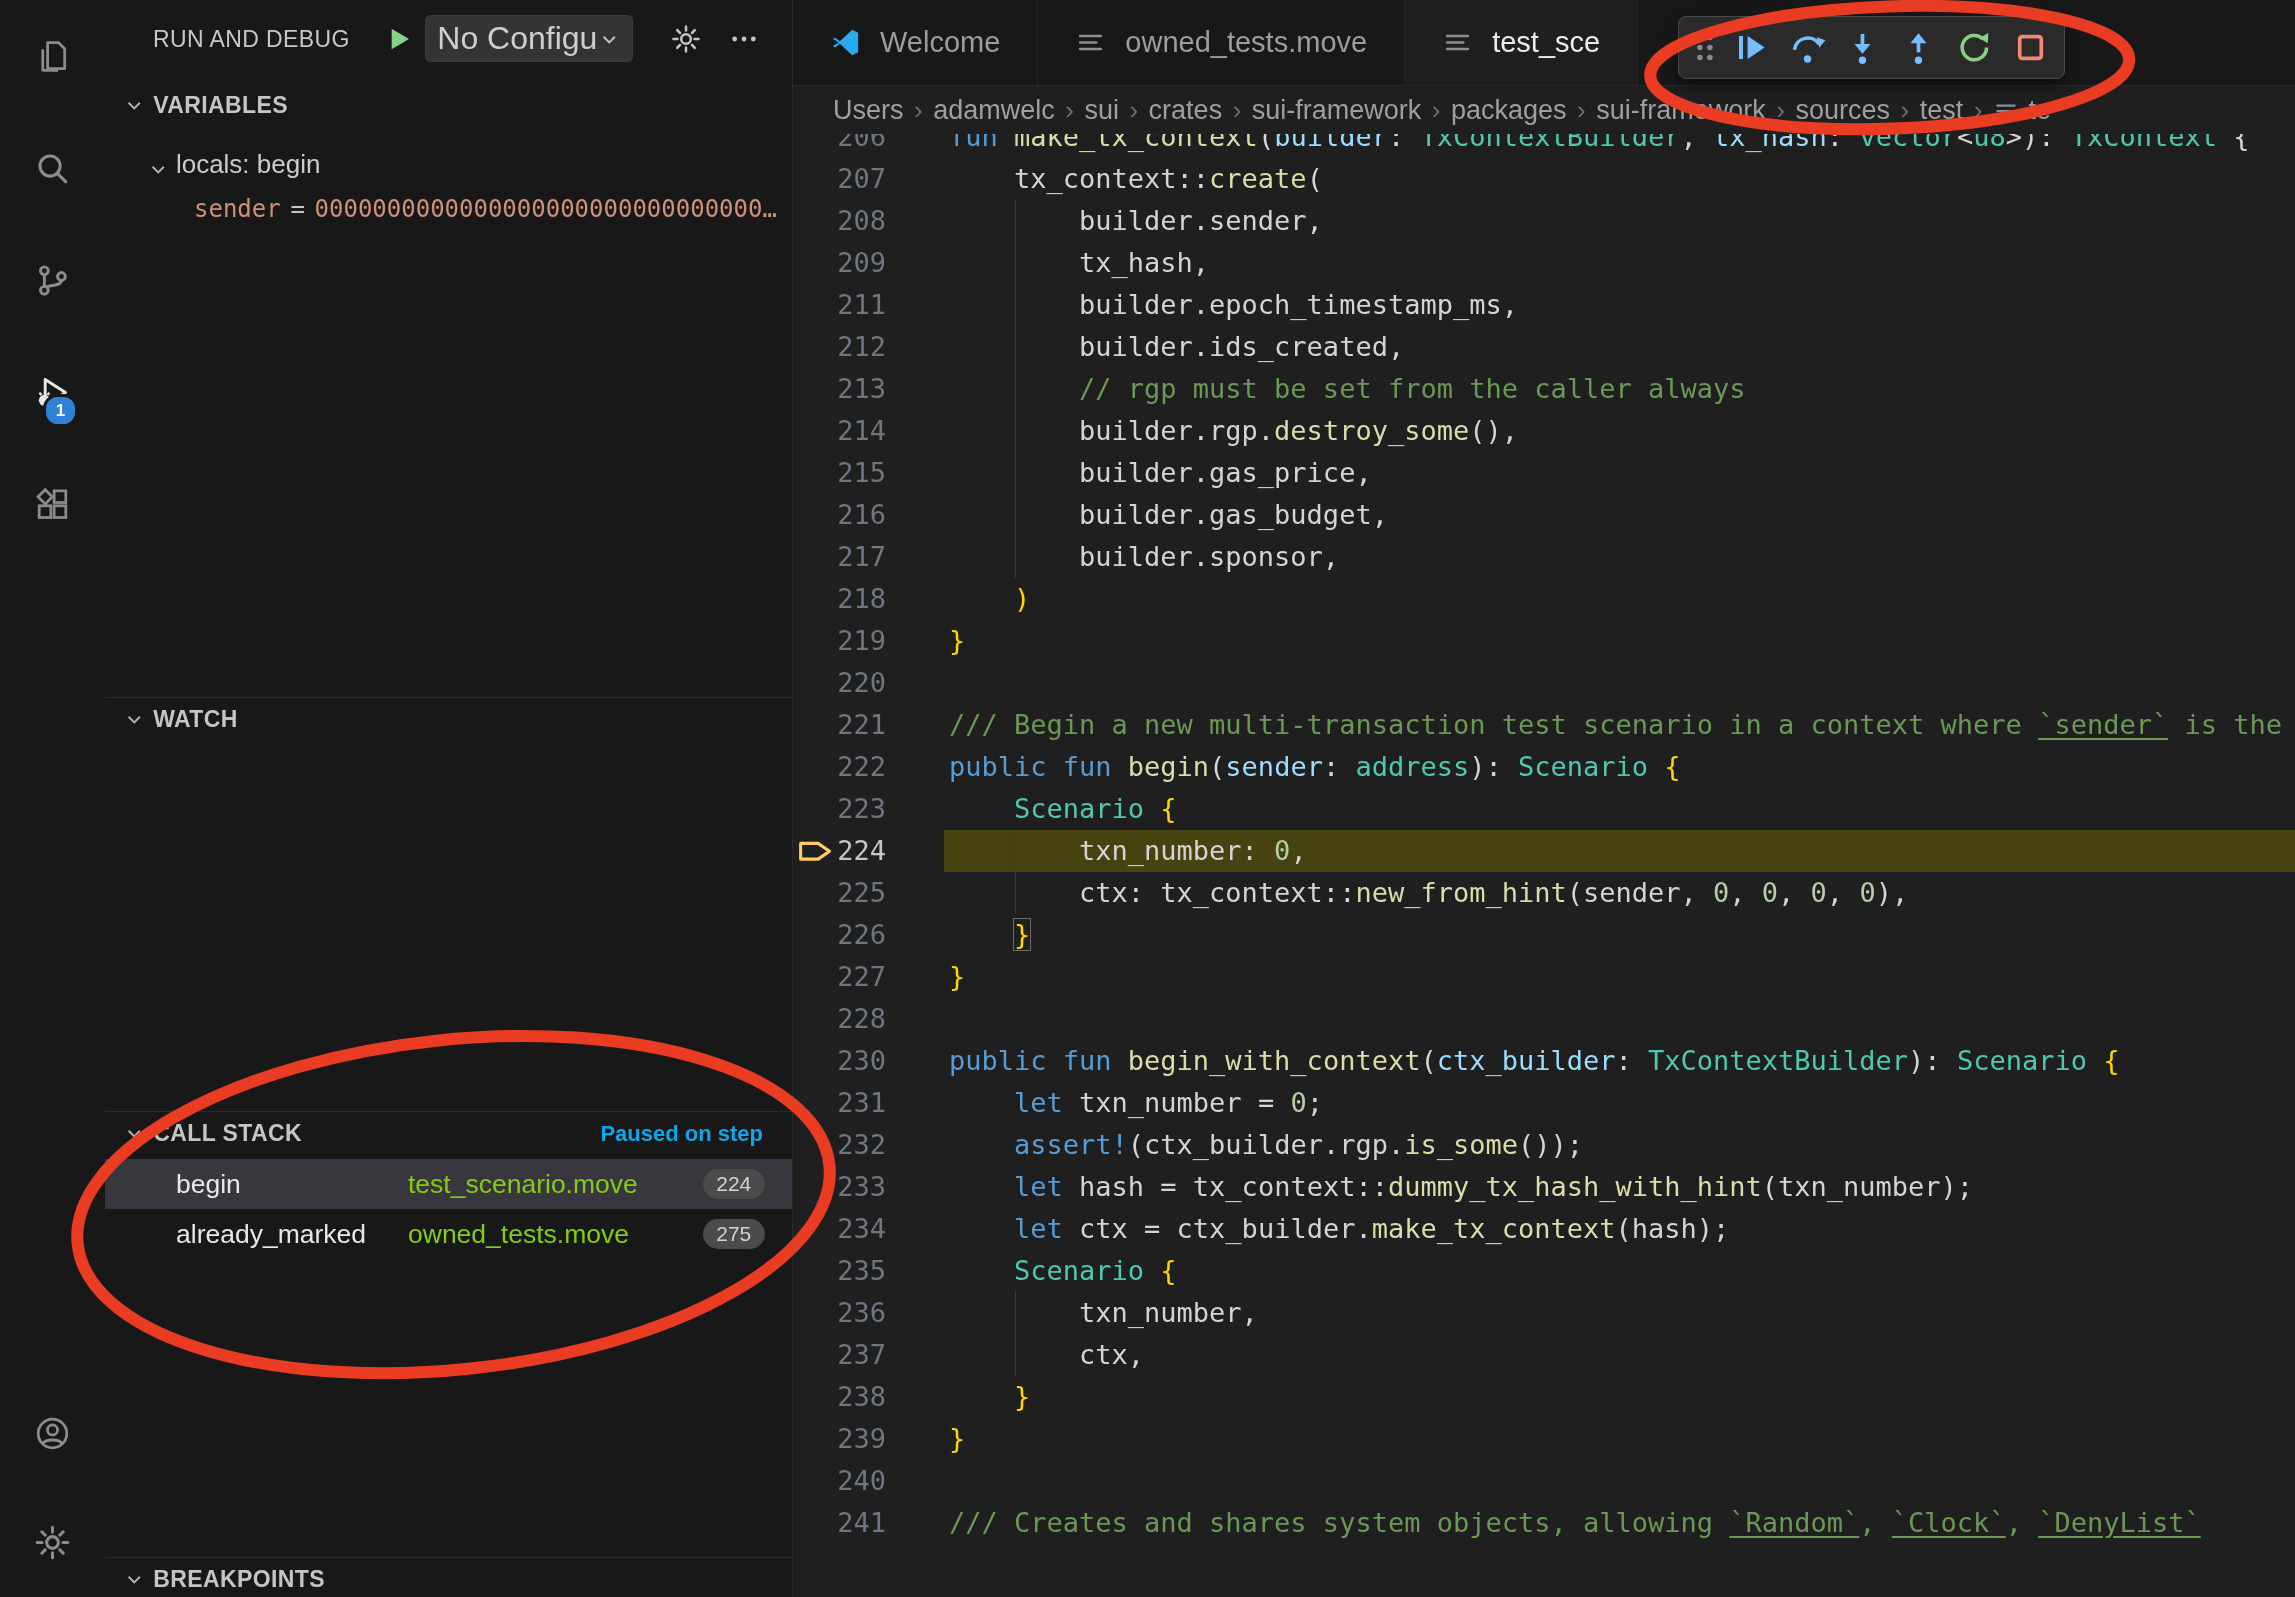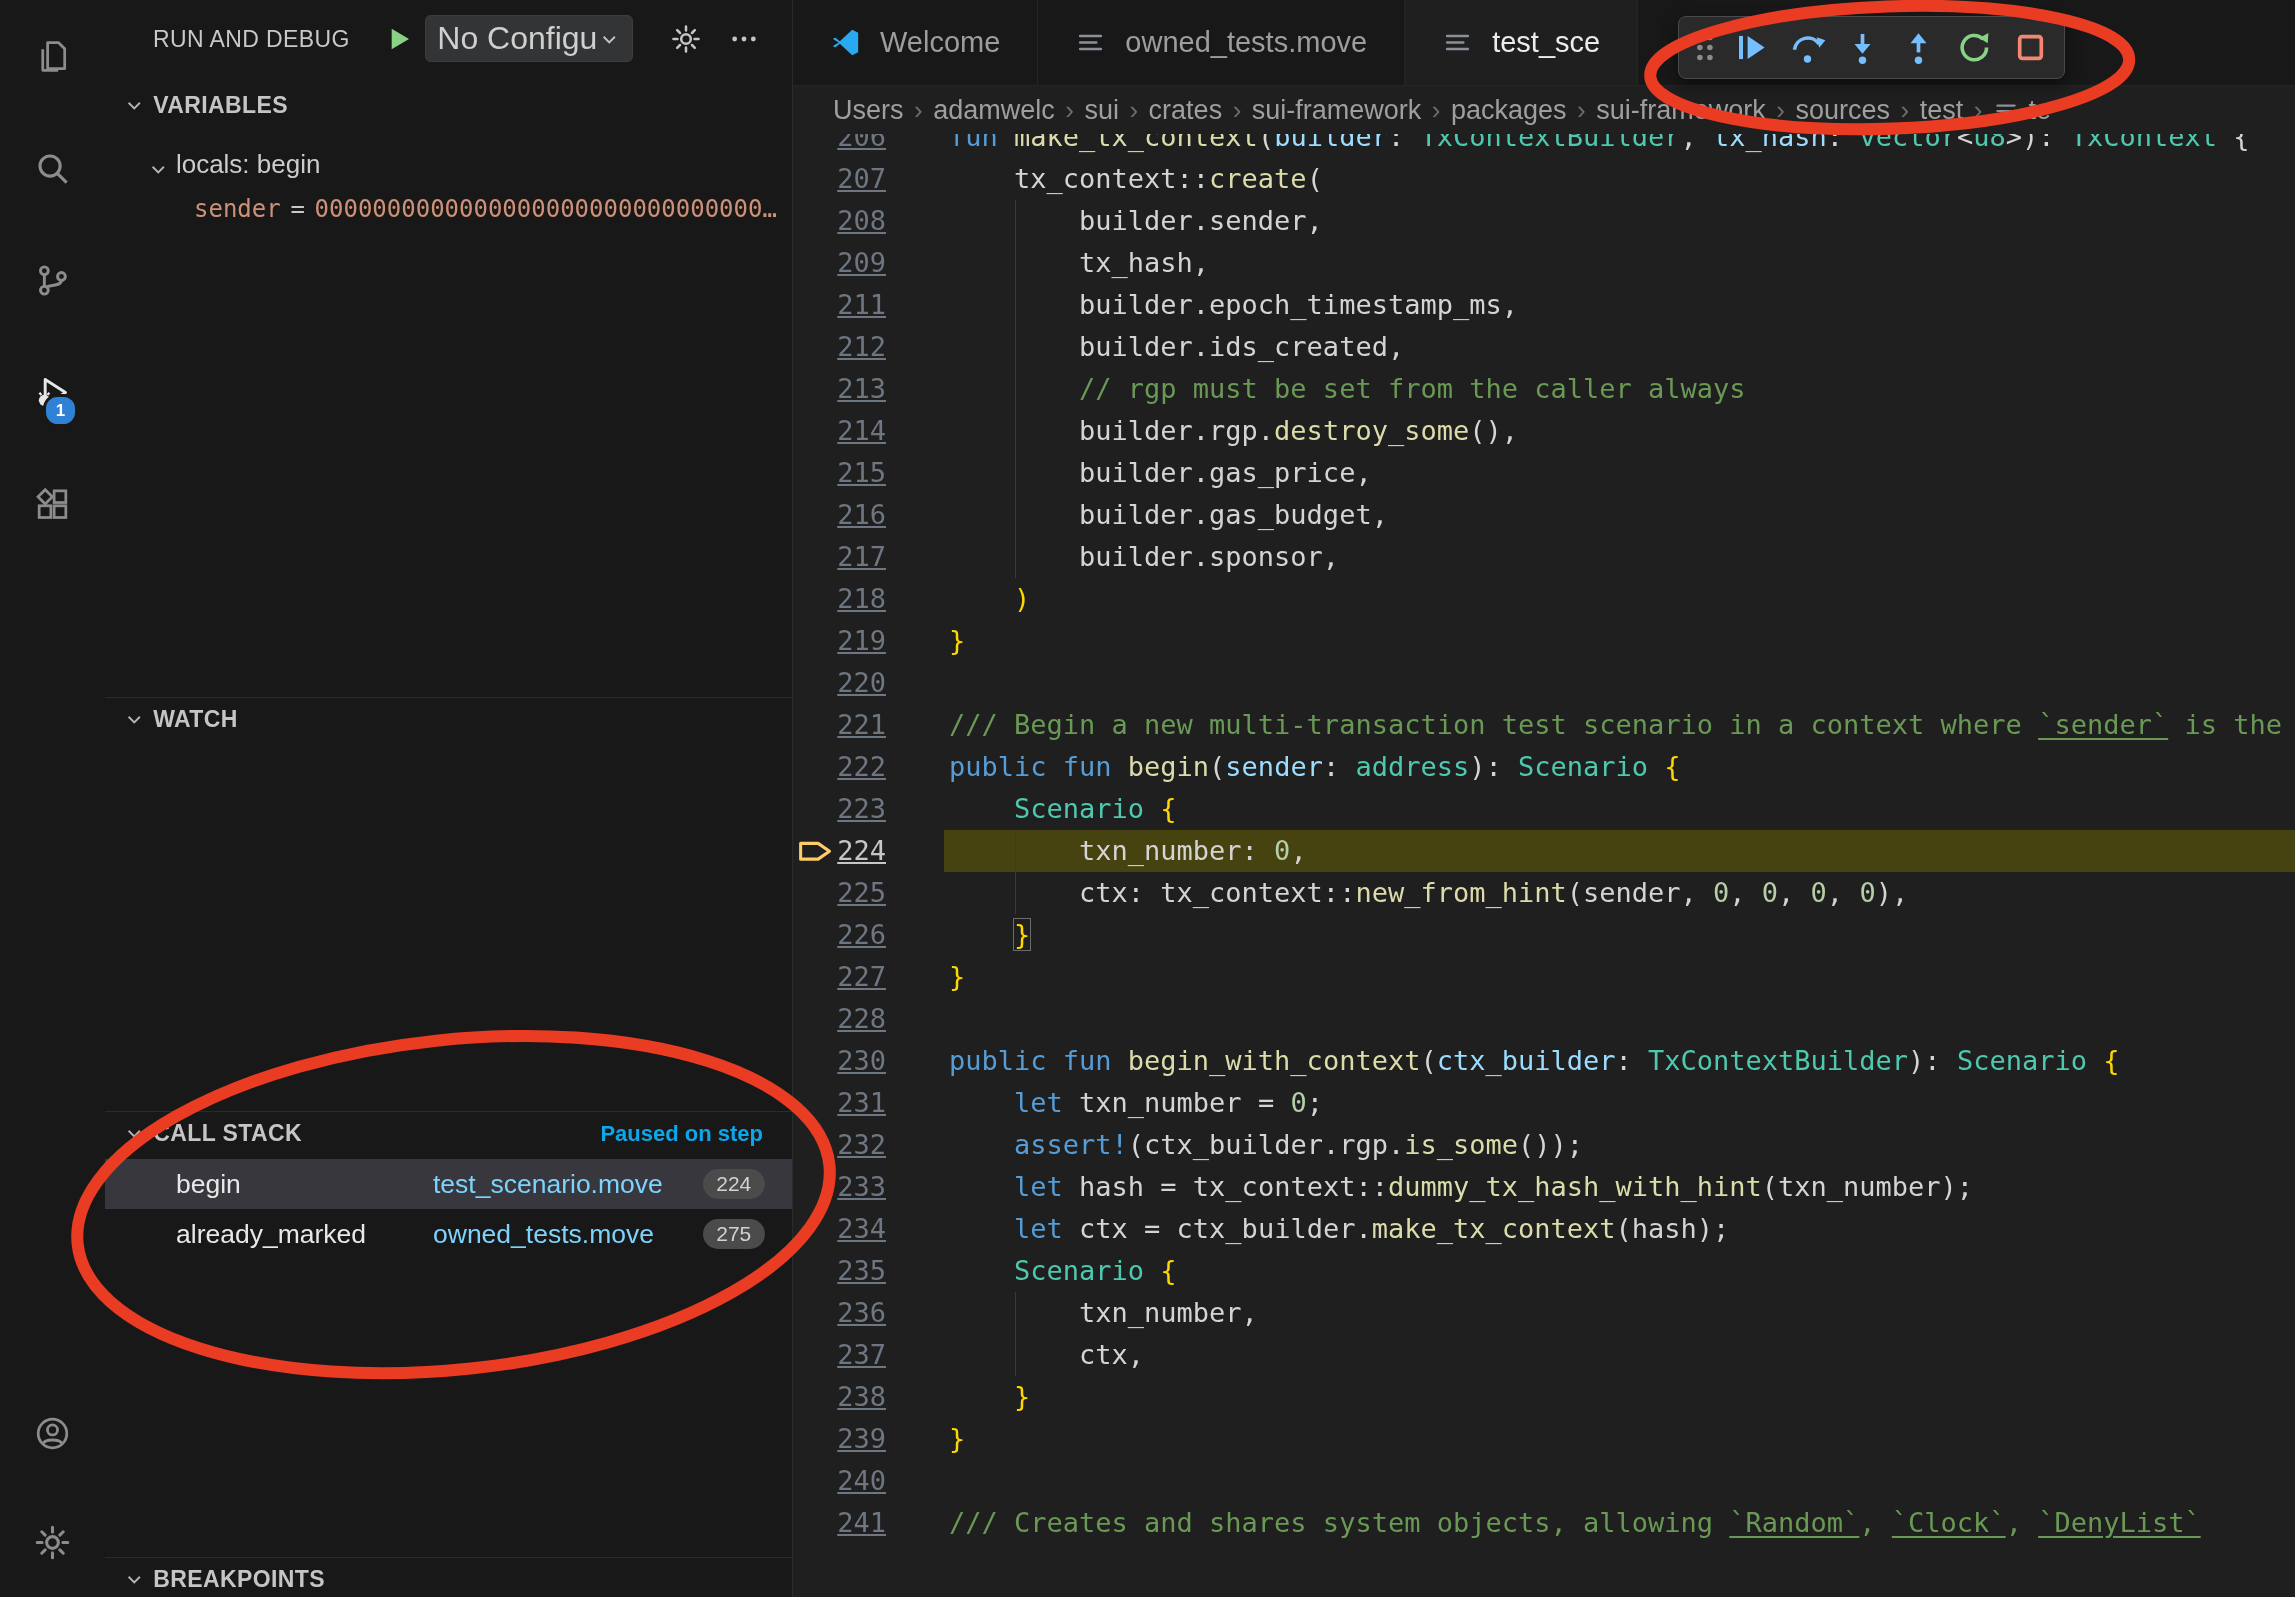--- a/index.html
+++ b/index.html
@@ -50,21 +50,21 @@
   .row-var{position:absolute;top:188px;left:0;right:0;height:42px;display:flex;align-items:center;
            padding-left:89px;font-family:"DejaVu Sans Mono",monospace;font-size:24px;white-space:nowrap;overflow:hidden;cursor:pointer;}
   .var-name{color:#ce9178;}
   .var-eq{color:#c8c8c8;padding:0 9.7px;}
   .var-val{color:#ce9178;overflow:hidden;}
 
   #cs-frames{position:absolute;top:1159px;left:0;right:0;}
   .cs-frame{height:50px;display:flex;align-items:center;padding:0 27px 0 71px;font-size:26.5px;cursor:pointer;}
   .cs-frame.selected{background:#37373d;}
   .cs-name{color:#e8e8e8;min-width:232px;white-space:nowrap;}
-  .cs-file{color:#7dd3fc;flex:1;white-space:nowrap;overflow:hidden;margin-left:25px;}
+  .cs-file{color:#84cc16;flex:1;white-space:nowrap;overflow:hidden;}
   .cs-badge{background:#4b4b4b;color:#d2d2d2;font-size:21px;border-radius:17.7px;padding:3.2px 13.7px;margin-left:9.7px;flex:none;}
 
   
   #editor{position:absolute;left:793px;top:0;right:0;bottom:0;background:#1f1f1f;}
   #tabbar{position:absolute;top:0;left:0;right:0;height:86px;background:#181818;display:flex;
           border-bottom:0.8px solid #252526;box-sizing:border-box;}
   .tab{display:flex;align-items:center;gap:19px;padding:0 37px;font-size:29px;color:#9d9d9d;
        border-right:0.8px solid #252526;cursor:pointer;white-space:nowrap;background:#181818;}
   .tab.active{background:#1f1f1f;color:#ececec;}
   .tab-icon{width:31px;height:31px;flex:none;color:#8a8f98;}
@@ -75,21 +75,21 @@
   .crumb{cursor:pointer;}
   .crumb-sep{color:#6e6e6e;padding:0 10.5px;font-size:26px;}
   .crumb-trail{display:flex;align-items:center;gap:9.7px;}
   .crumb-trail .tab-icon{width:26px;height:26px;}
   .crumb-trail .tab-icon svg{width:26px;height:26px;}
 
   #code-view{position:absolute;top:134px;left:0;right:0;bottom:0;overflow:hidden;}
   #code-lines{position:absolute;top:-17.7px;left:0;right:0;}
   .code-line{position:relative;height:42px;}
   .code-line .ln{position:absolute;left:0;top:0;width:93px;text-align:right;
-                 font-family:"DejaVu Sans Mono",monospace;font-size:27px;line-height:42px;color:#6e7681;cursor:pointer;text-decoration:underline;}
+                 font-family:"DejaVu Sans Mono",monospace;font-size:27px;line-height:42px;color:#6e7681;cursor:pointer;}
   .code-line.cur .ln{color:#c6c6c6;}
   .code-line .code{position:absolute;left:156px;top:0;white-space:pre;z-index:2;
                    font-family:"DejaVu Sans Mono",monospace;font-size:27px;line-height:42px;color:var(--c-p,#d4d4d4);}
   .code-line .hl{position:absolute;left:151px;right:0;top:0;bottom:0;background:var(--hl,#474310);z-index:0;}
   .code-line .guide{position:absolute;left:222px;top:0;bottom:0;width:0.8px;background:#3a3a3a;z-index:1;}
   .code-line .marker{position:absolute;left:4.8px;top:7.2px;z-index:3;color:var(--marker,#ffcc66);}
 
   .s-p{color:var(--c-p,#d4d4d4);}
   .s-k{color:var(--c-k,#569cd6);}
   .s-t{color:var(--c-t,#4ec9b0);}

